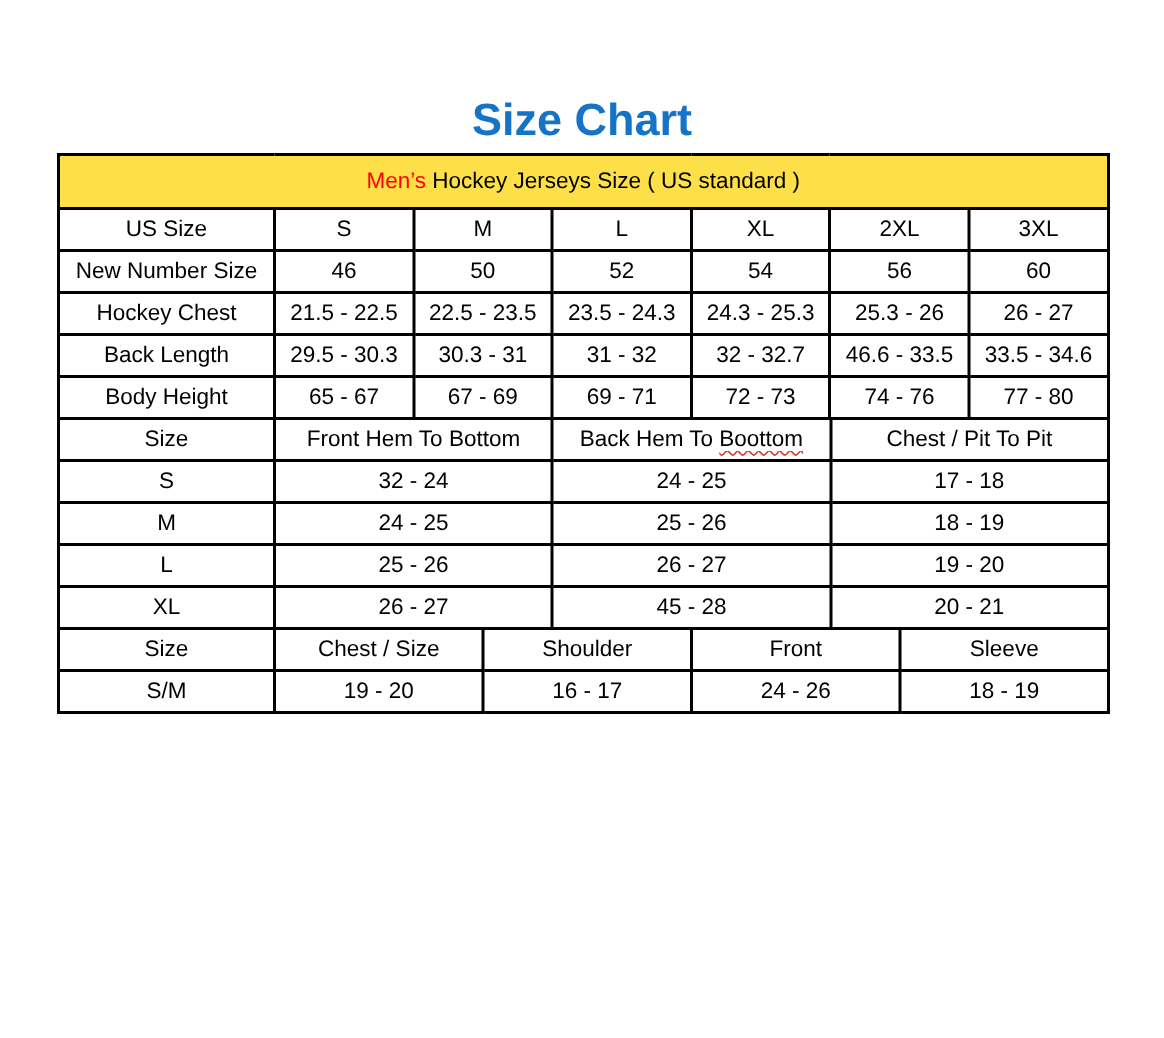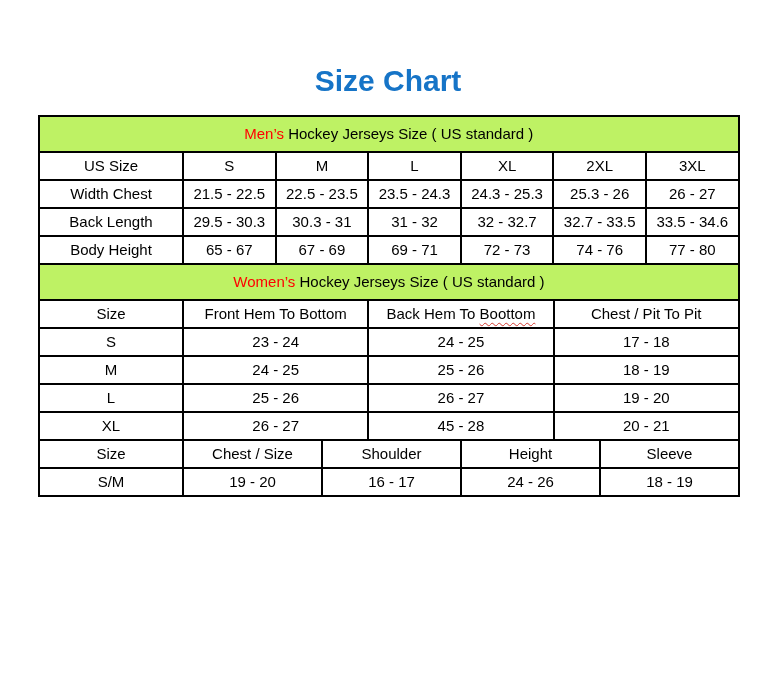--- a/index.html
+++ b/index.html
@@ -11,21 +11,21 @@
     width: 776px;
     height: 692px;
     font-family: "Liberation Sans", sans-serif;
     color: #000;
     overflow: hidden;
   }
   .page-title {
     text-align: center;
     margin: 0;
     padding-top: 64px;
-    padding-bottom: 17px;
+    padding-bottom: 4px;
     font-size: 30px;
     font-weight: bold;
     color: #1674c7;
     letter-spacing: 0px;
   }
   table.size-table {
     border-collapse: collapse;
     table-layout: fixed;
     width: 700px;
     margin-left: 38px;
@@ -38,21 +38,21 @@
     text-align: center;
     vertical-align: middle;
     padding: 0 2px;
     font-size: 15px;
     font-weight: normal;
     line-height: 1.1;
     overflow: hidden;
     white-space: nowrap;
   }
   .band-cell {
-    background: #bef264;
+    background: #fde047;
     height: 34px;
     font-weight: bold;
     font-size: 17px;
   }
   .band-accent { color: #ff0000; }
   .hdr-cell {
     font-weight: bold;
     height: 26px;
   }
   .data-cell { height: 26px; }
@@ -91,35 +91,44 @@
       <tr class="header-row">
         <th class="hdr-cell">US Size</th>
         <th class="hdr-cell">S</th>
         <th class="hdr-cell">M</th>
         <th class="hdr-cell">L</th>
         <th class="hdr-cell">XL</th>
         <th class="hdr-cell">2XL</th>
         <th class="hdr-cell">3XL</th>
       </tr>
       <tr class="data-row">
-        <th class="data-cell row-label-plain">Width Chest</th>
+        <th class="data-cell row-label-plain">New Number Size</th>
+        <td class="data-cell">46</td>
+        <td class="data-cell">50</td>
+        <td class="data-cell">52</td>
+        <td class="data-cell">54</td>
+        <td class="data-cell">56</td>
+        <td class="data-cell">60</td>
+      </tr>
+      <tr class="data-row">
+        <th class="data-cell row-label-plain">Hockey Chest</th>
         <td class="data-cell">21.5 - 22.5</td>
         <td class="data-cell">22.5 - 23.5</td>
         <td class="data-cell">23.5 - 24.3</td>
         <td class="data-cell">24.3 - 25.3</td>
         <td class="data-cell">25.3 - 26</td>
         <td class="data-cell">26 - 27</td>
       </tr>
       <tr class="data-row">
         <th class="data-cell row-label-plain">Back Length</th>
         <td class="data-cell">29.5 - 30.3</td>
         <td class="data-cell">30.3 - 31</td>
         <td class="data-cell">31 - 32</td>
         <td class="data-cell">32 - 32.7</td>
-        <td class="data-cell">32.7 - 33.5</td>
+        <td class="data-cell">46.6 - 33.5</td>
         <td class="data-cell">33.5 - 34.6</td>
       </tr>
       <tr class="data-row">
         <th class="data-cell row-label-plain">Body Height</th>
         <td class="data-cell">65 - 67</td>
         <td class="data-cell">67 - 69</td>
         <td class="data-cell">69 - 71</td>
         <td class="data-cell">72 - 73</td>
         <td class="data-cell">74 - 76</td>
         <td class="data-cell">77 - 80</td>
@@ -128,32 +137,29 @@
 </table>
 
 <table class="size-table">
   <colgroup>
     <col class="c-label">
       <col class="women-col">
       <col class="women-col">
       <col class="women-col">
   </colgroup>
   <tbody>
-      <tr class="band-row">
-        <td class="band-cell" colspan="4"><span class="band-accent">Women’s</span> Hockey Jerseys Size ( US standard )</td>
-      </tr>
       <tr class="header-row">
         <th class="hdr-cell">Size</th>
         <th class="hdr-cell">Front Hem To Bottom</th>
         <th class="hdr-cell">Back Hem To <span class="squiggle">Boottom</span></th>
         <th class="hdr-cell">Chest / Pit To Pit</th>
       </tr>
       <tr class="data-row">
         <th class="data-cell row-label-strong">S</th>
-        <td class="data-cell">23 - 24</td>
+        <td class="data-cell">32 - 24</td>
         <td class="data-cell">24 - 25</td>
         <td class="data-cell">17 - 18</td>
       </tr>
       <tr class="data-row">
         <th class="data-cell row-label-strong">M</th>
         <td class="data-cell">24 - 25</td>
         <td class="data-cell">25 - 26</td>
         <td class="data-cell">18 - 19</td>
       </tr>
       <tr class="data-row">
@@ -177,21 +183,21 @@
       <col class="youth-col">
       <col class="youth-col">
       <col class="youth-col">
       <col class="youth-col">
   </colgroup>
   <tbody>
       <tr class="header-row">
         <th class="hdr-cell">Size</th>
         <th class="hdr-cell">Chest / Size</th>
         <th class="hdr-cell">Shoulder</th>
-        <th class="hdr-cell">Height</th>
+        <th class="hdr-cell">Front</th>
         <th class="hdr-cell">Sleeve</th>
       </tr>
       <tr class="data-row">
         <th class="data-cell row-label-strong">S/M</th>
         <td class="data-cell">19 - 20</td>
         <td class="data-cell">16 - 17</td>
         <td class="data-cell">24 - 26</td>
         <td class="data-cell">18 - 19</td>
       </tr>
     </tbody>

